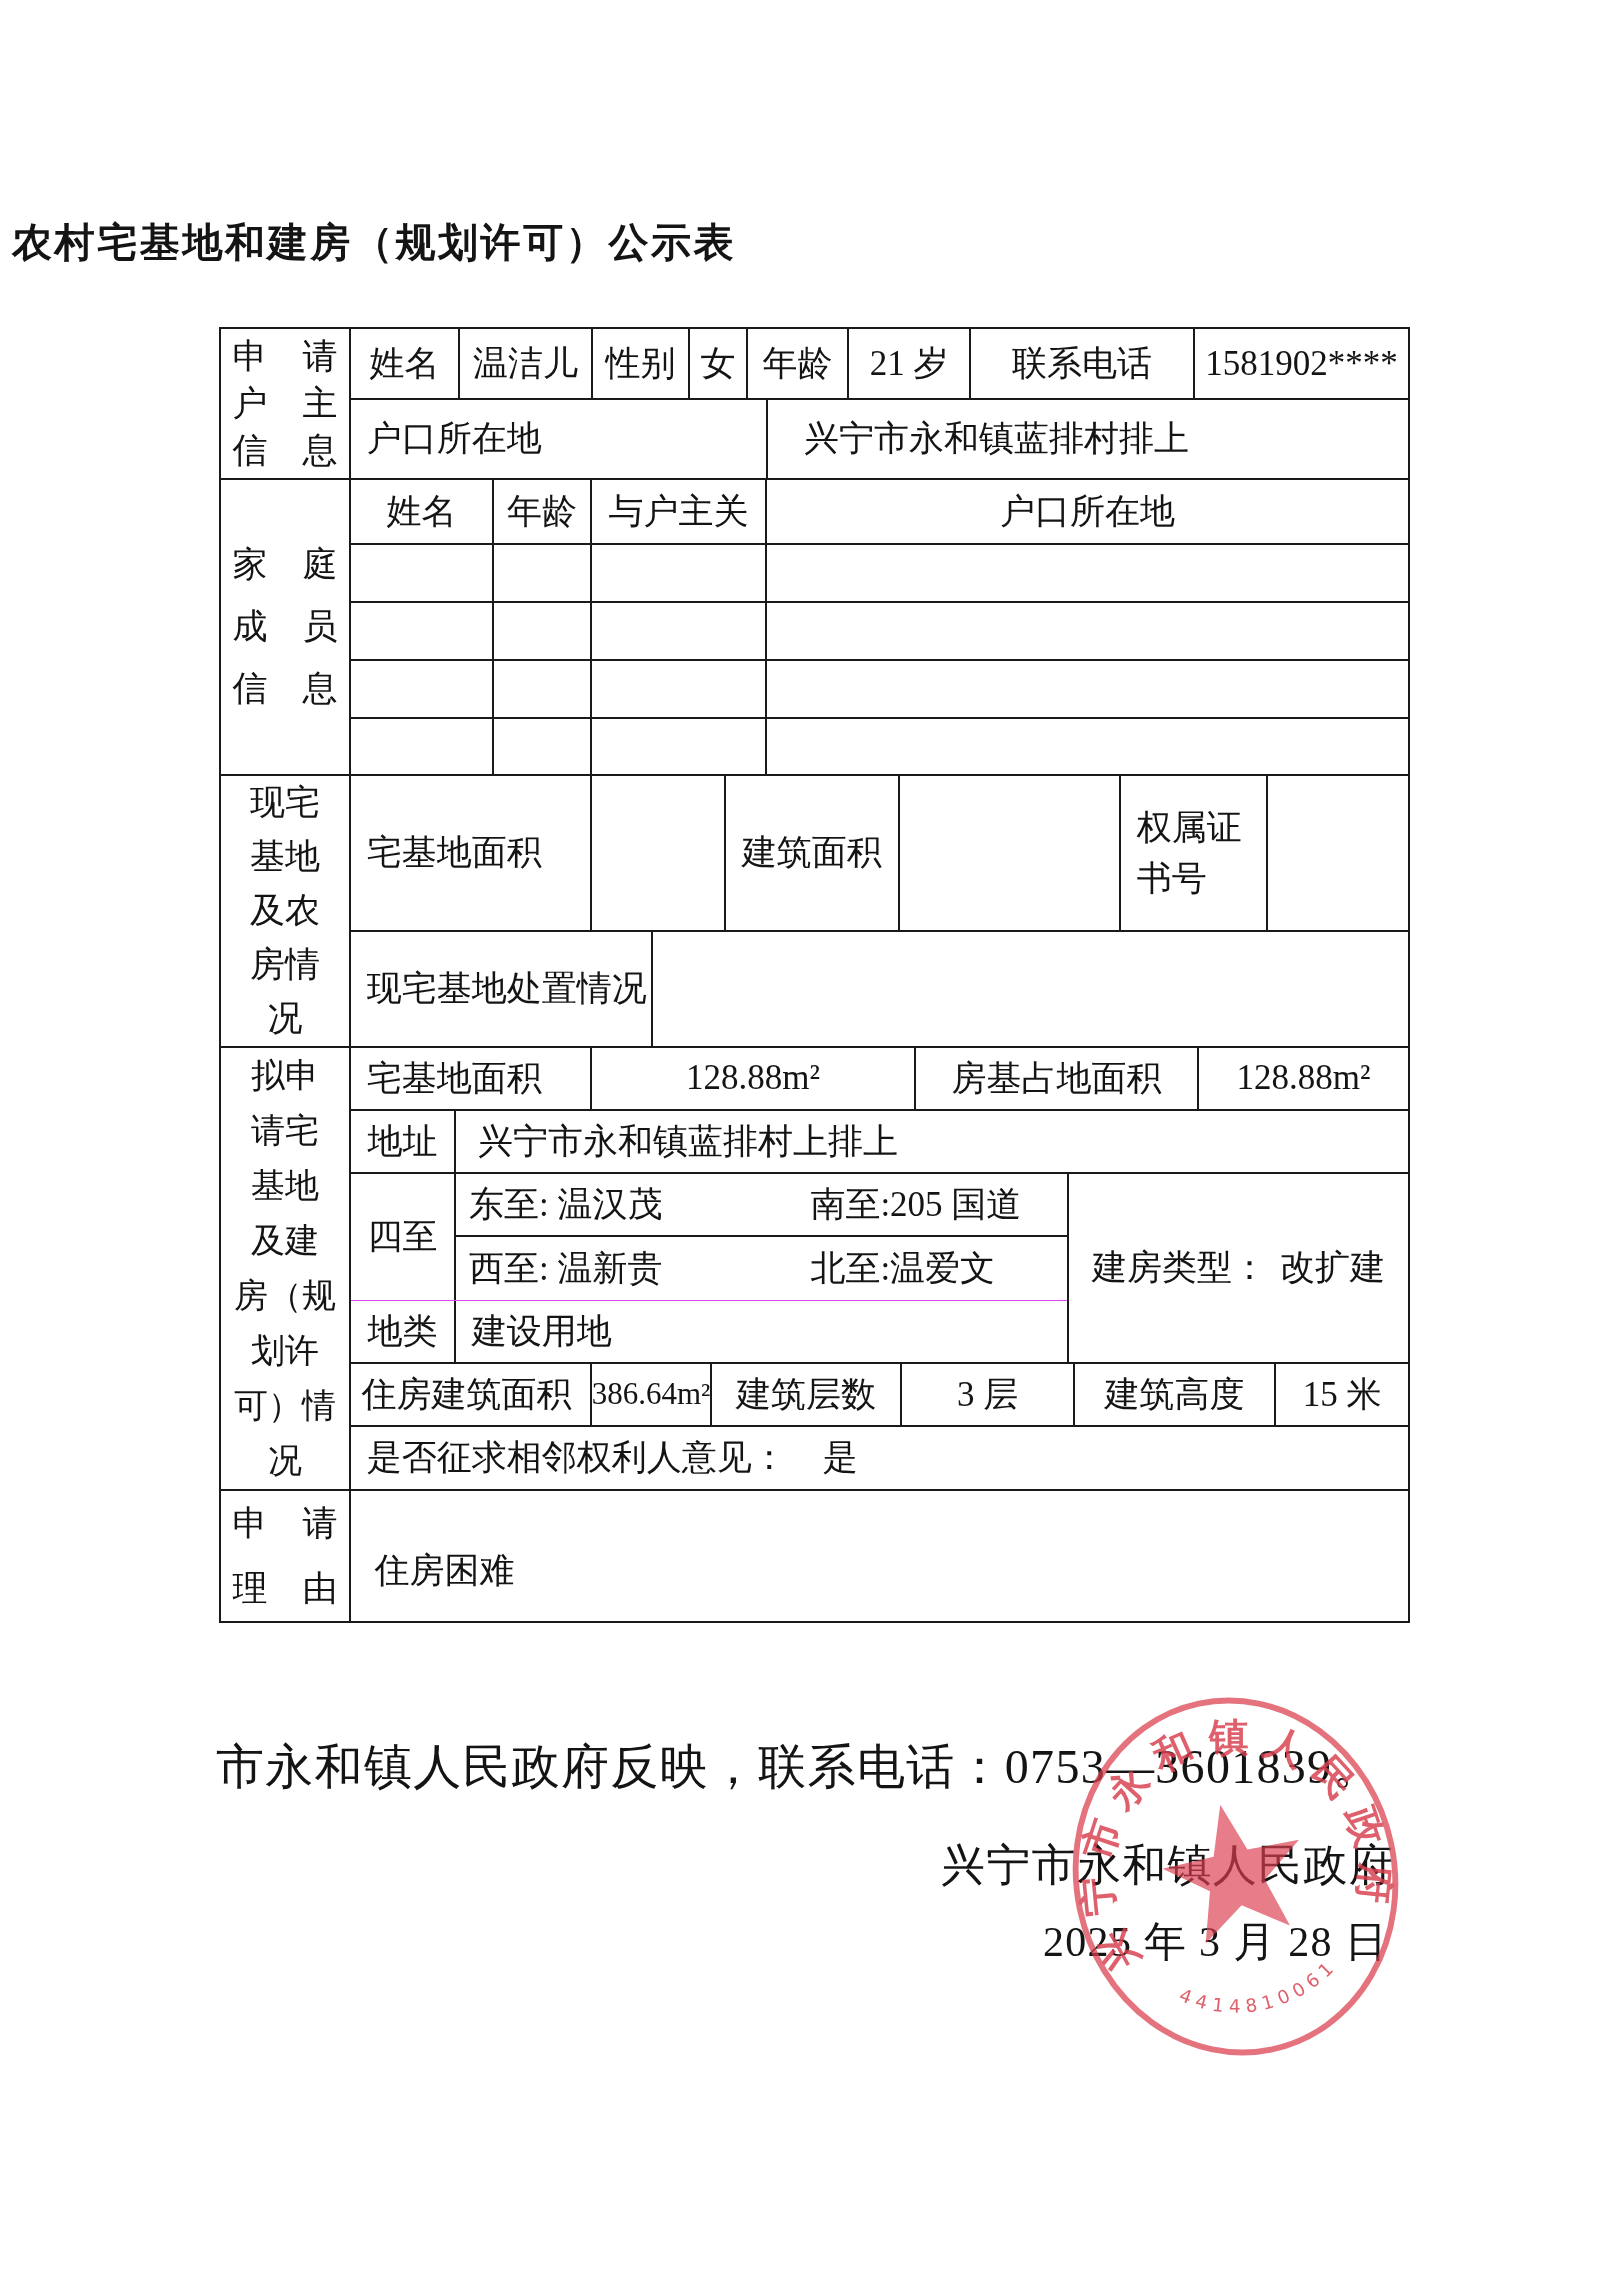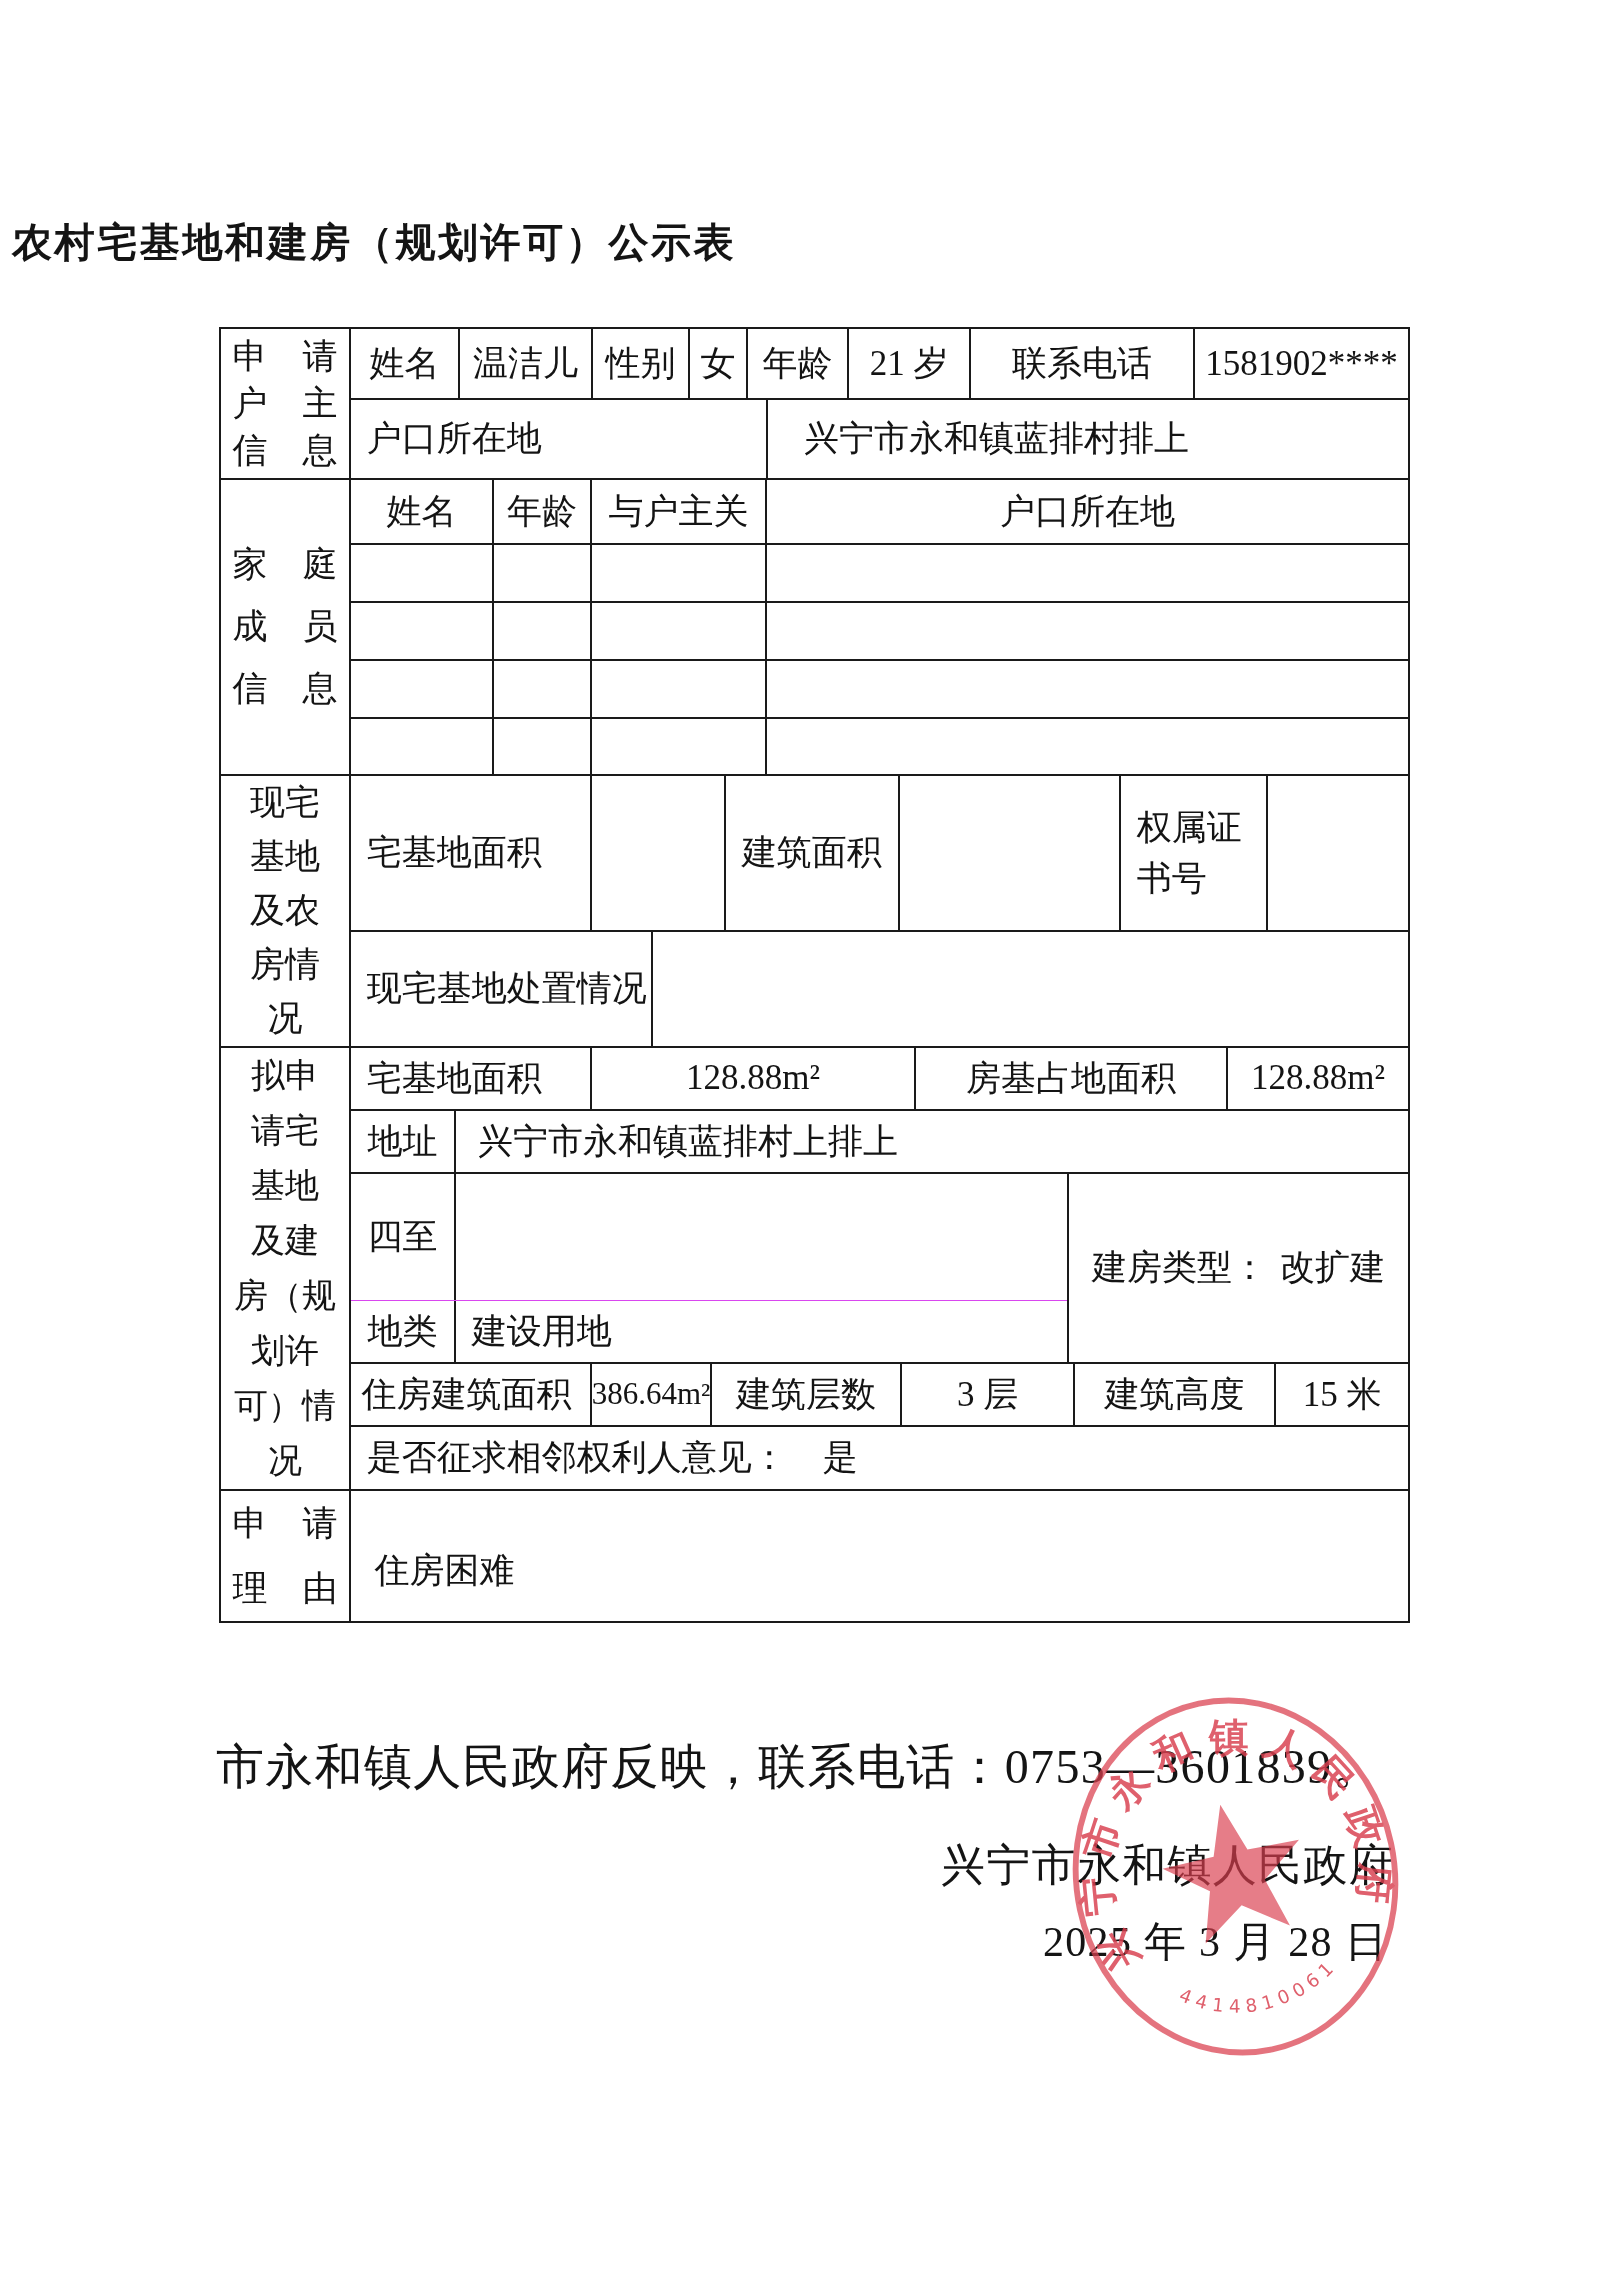--- a/index.html
+++ b/index.html
@@ -163,31 +163,41 @@
         <div>及建</div>
         <div>房（规</div>
         <div>划许</div>
         <div>可）情</div>
         <div>况</div>
       </div>
       <div class="content">
         <div class="row" style="height:63px">
           <div class="c lft" style="width:241px">宅基地面积</div>
           <div class="c" style="width:324px">128.88m²</div>
-          <div class="c" style="width:312px">房基占地面积</div>
+          <div class="c" style="width:283px">房基占地面积</div>
           <div class="c end" style="flex:1">128.88m²</div>
         </div>
         <div class="row" style="height:63px">
           <div class="c" style="width:105px">地址</div>
           <div class="c end lft" style="flex:1;padding-left:22px">兴宁市永和镇蓝排村上排上</div>
         </div>
         <div class="row" style="height:190px">
           <div style="width:718px;flex:0 0 718px;border-right:2px solid #1a1a1a;box-sizing:border-box;display:flex;flex-direction:column">
             <div style="height:127px;display:flex;border-bottom:1px solid #d946ef;box-sizing:border-box">
               <div class="c" style="width:105px">四至</div>
+              <div style="flex:1;display:flex;flex-direction:column">
+                <div style="height:63px;display:flex;align-items:center;border-bottom:2px solid #1a1a1a;box-sizing:border-box">
+                  <span style="padding-left:13px;width:58%;box-sizing:border-box">东至: 温汉茂</span>
+                  <span>南至:205 国道</span>
+                </div>
+                <div style="flex:1;display:flex;align-items:center">
+                  <span style="padding-left:13px;width:58%;box-sizing:border-box">西至: 温新贵</span>
+                  <span>北至:温爱文</span>
+                </div>
+              </div>
             </div>
             <div style="flex:1;display:flex">
               <div class="c" style="width:105px">地类</div>
               <div class="c end lft" style="flex:1">建设用地</div>
             </div>
           </div>
           <div class="c end" style="flex:1">
             <span>建房类型：</span>
             <span style="margin-left:13px">改扩建</span>
           </div>

